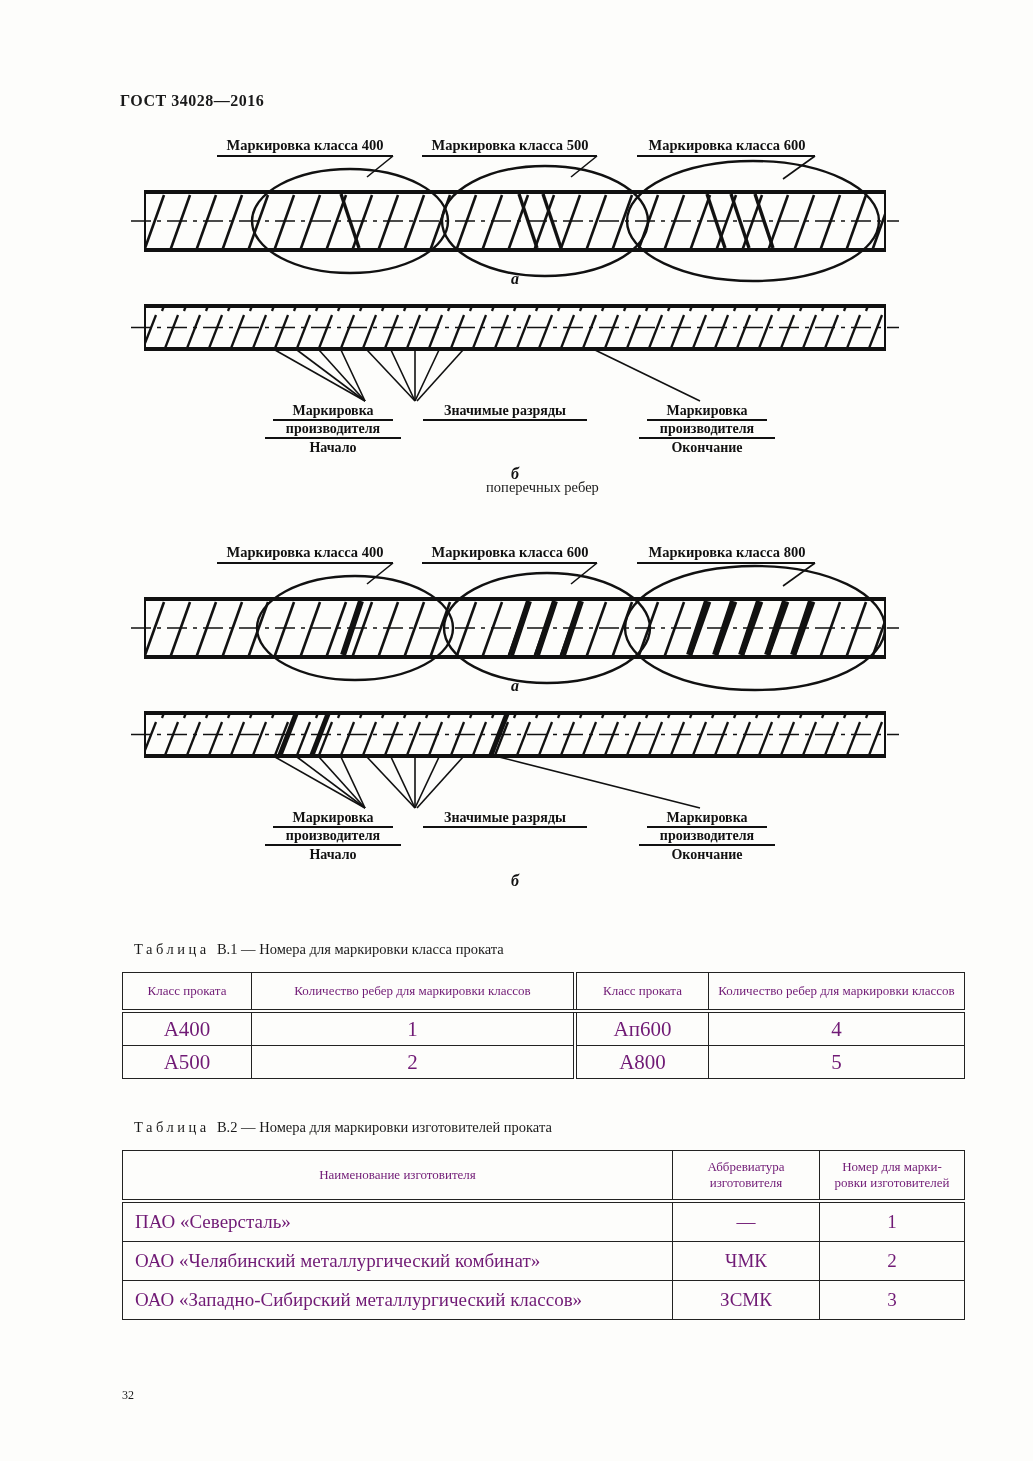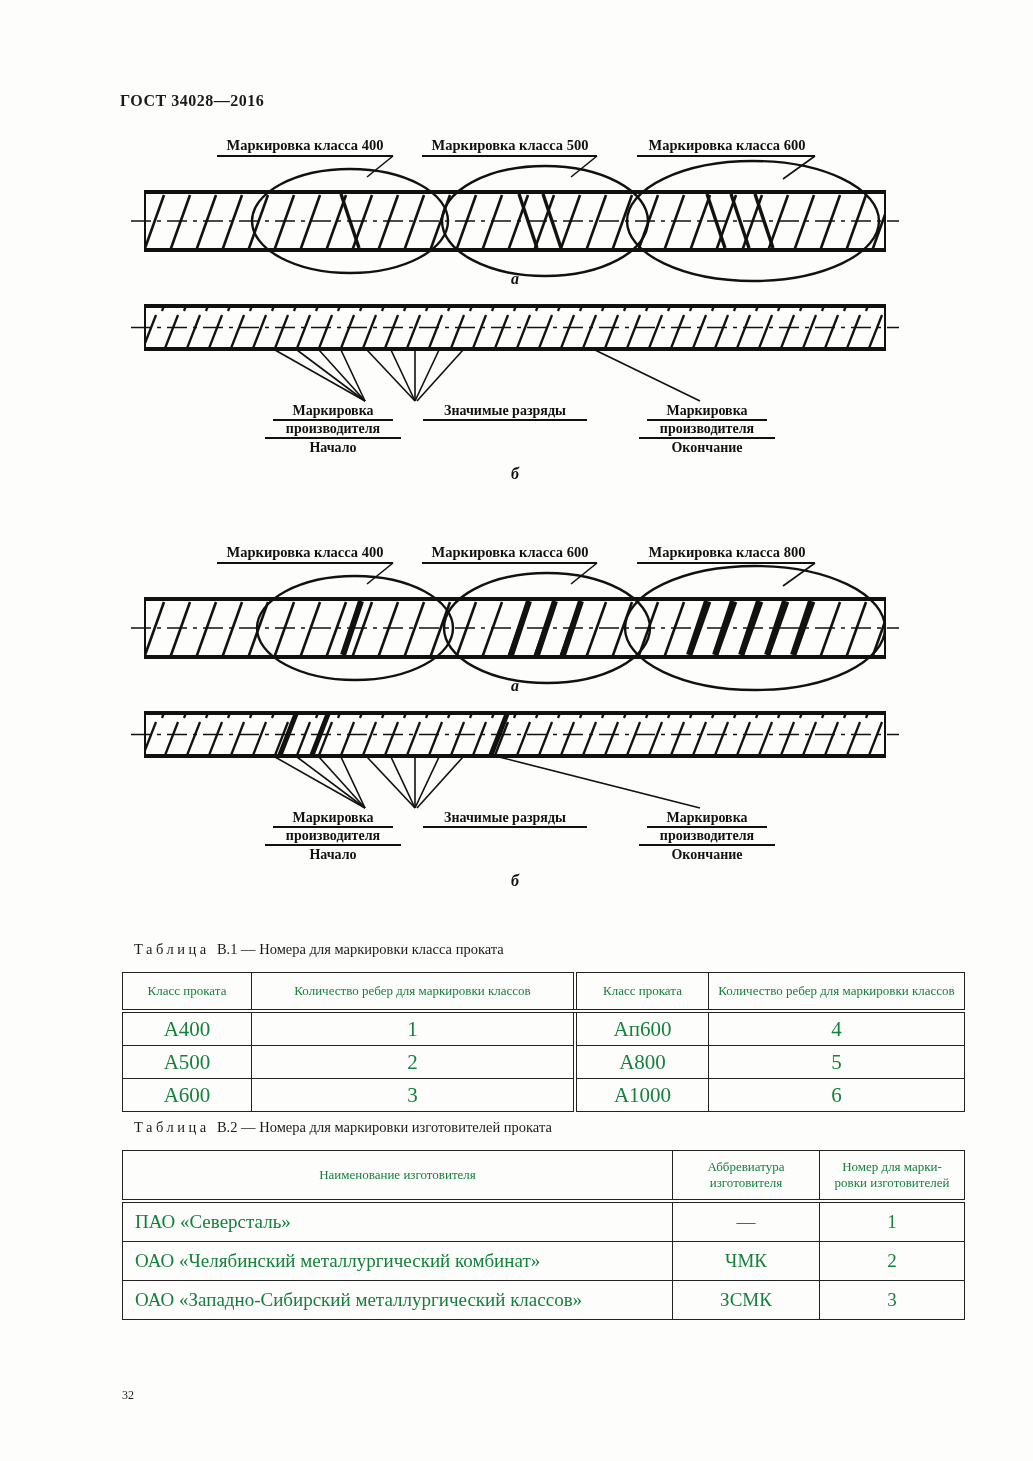--- a/index.html
+++ b/index.html
@@ -14,21 +14,21 @@
   .fig1 { top:133px; }
   .fig2 { top:540px; }
   .caption { position:absolute; text-align:center; font-size:14.5px; line-height:17px; }
   .caption1 { left:120px; top:479px; width:845px; }
   .caption2 { left:60px;  top:884px; width:960px; }
   .tbl-title { position:absolute; left:122px; font-size:14.5px; }
   .tbl-title .spaced { letter-spacing:3.5px;margin-left:12px; }
   .t1-title { top:941px; }
   .t2-title { top:1119px; }
   table.doc-table { position:absolute; left:122px; border-collapse:collapse; width:843px;
-    font-size:14.5px; color:#15803d; }
+    font-size:14.5px; color:#701a75; }
   table.t1 { top:972px; }
   table.t2 { top:1150px; }
   .doc-table th, .doc-table td { border:1.5px solid #222; text-align:center; font-weight:normal; padding:2px 8px; }
   .doc-table thead th { font-size:13px; }
   table.t1 thead th { height:32px; }
   table.t1 tbody td { height:28px; font-size:21px; }
   .doc-table thead th { border-bottom:4px double #222; }
   table.t1 th:nth-child(1), table.t1 td:nth-child(1) { width:112px; }
   table.t1 th:nth-child(2), table.t1 td:nth-child(2) { width:305px; }
   table.t1 th:nth-child(3), table.t1 td:nth-child(3) { width:115px; border-left:4px double #222; }
@@ -123,20 +123,21 @@
       <text x="592" y="282" text-anchor="middle">Маркировка</text>
       <line x1="532" y1="287" x2="652" y2="287" stroke="#111" stroke-width="1.8"></line>
       <text x="592" y="300" text-anchor="middle">производителя</text>
       <line x1="524" y1="305" x2="660" y2="305" stroke="#111" stroke-width="1.8"></line>
       <text x="592" y="319" text-anchor="middle">Окончание</text>
     </g>
     <text class="fig-letter" x="400" y="346" text-anchor="middle">б</text>
   </svg>
 
   <div class="caption caption1">
+    <div>поперечных ребер</div>
   </div>
 
   <svg class="fig fig2" width="800" height="352" viewBox="0 0 800 352">
     <defs>
       <pattern id="hatch-b3a" patternUnits="userSpaceOnUse" width="26" height="60">
         <line x1="3" y1="58" x2="23" y2="2" stroke="#111" stroke-width="2.6"></line>
       </pattern>
       <pattern id="hatch-b3b" patternUnits="userSpaceOnUse" width="22" height="45">
         <line x1="3" y1="43" x2="19" y2="2" stroke="#111" stroke-width="2.3"></line>
       </pattern>
@@ -237,26 +238,20 @@
         <td>1</td>
         <td>Ап600</td>
         <td>4</td>
       </tr>
       <tr>
         <td>А500</td>
         <td>2</td>
         <td>А800</td>
         <td>5</td>
       </tr>
-      <tr>
-        <td>А600</td>
-        <td>3</td>
-        <td>А1000</td>
-        <td>6</td>
-      </tr>
     </tbody>
   </table>
 
   <div class="tbl-title t2-title">
     <span class="spaced">Таблица</span>&nbsp;
     <span>В.2 — Номера для маркировки изготовителей проката</span>
   </div>
   <table class="doc-table t2">
     <thead>
       <tr>

